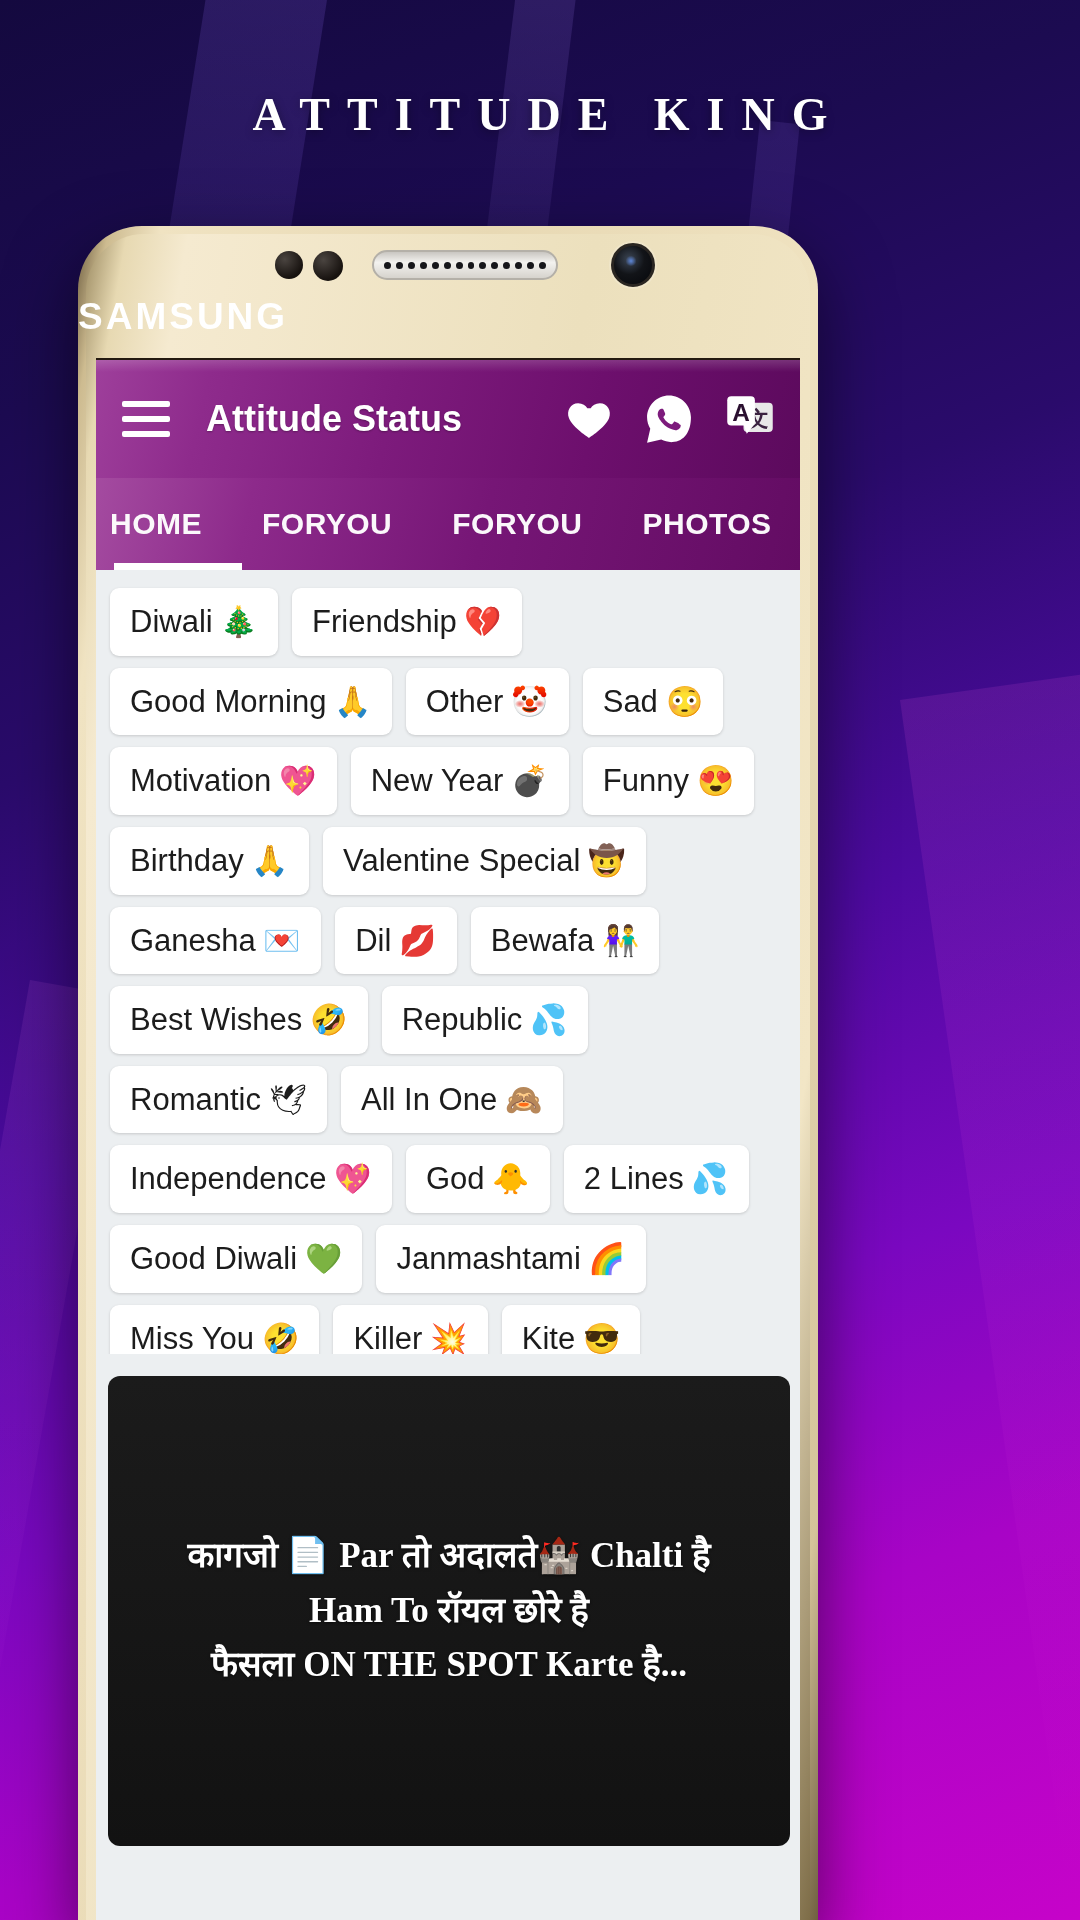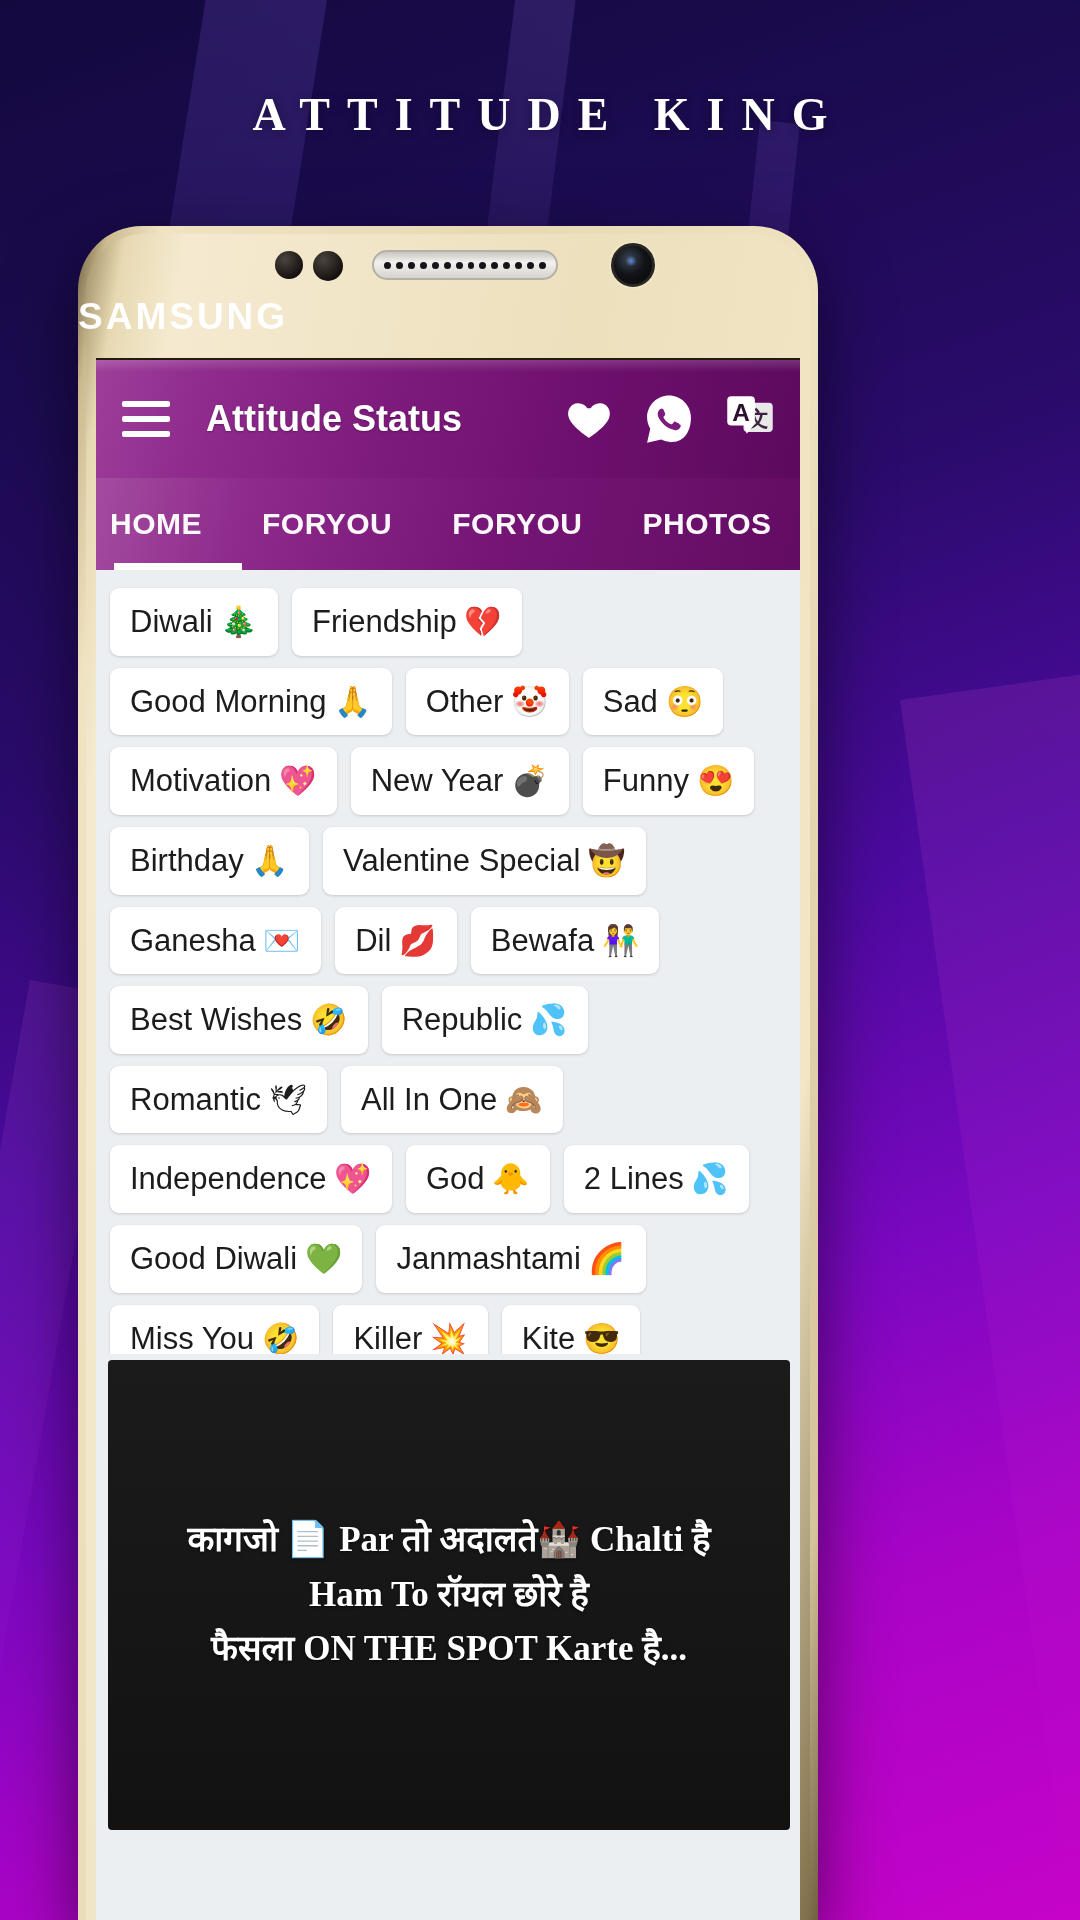--- a/index.html
+++ b/index.html
@@ -227,23 +227,23 @@
     color: #1c1c1c;
     white-space: nowrap;
     box-shadow: 0 1px 3px rgba(0,0,0,.16);
     cursor: pointer;
     line-height: 1.15;
   }
   .chip .emo { margin-left: 8px; font-size: 30px; }
 
   
   #status-card {
-    margin: 6px 10px 0 12px;
+    margin: 22px 10px 0 12px;
     background: linear-gradient(to bottom, #1b1b1b, #121212);
-    border-radius: 4px;
+    border-radius: 12px;
     height: 470px;
     display: flex;
     align-items: center;
     justify-content: center;
     padding: 30px 30px;
     overflow: hidden;
   }
   #status-text {
     color: #ffffff;
     text-align: center;

